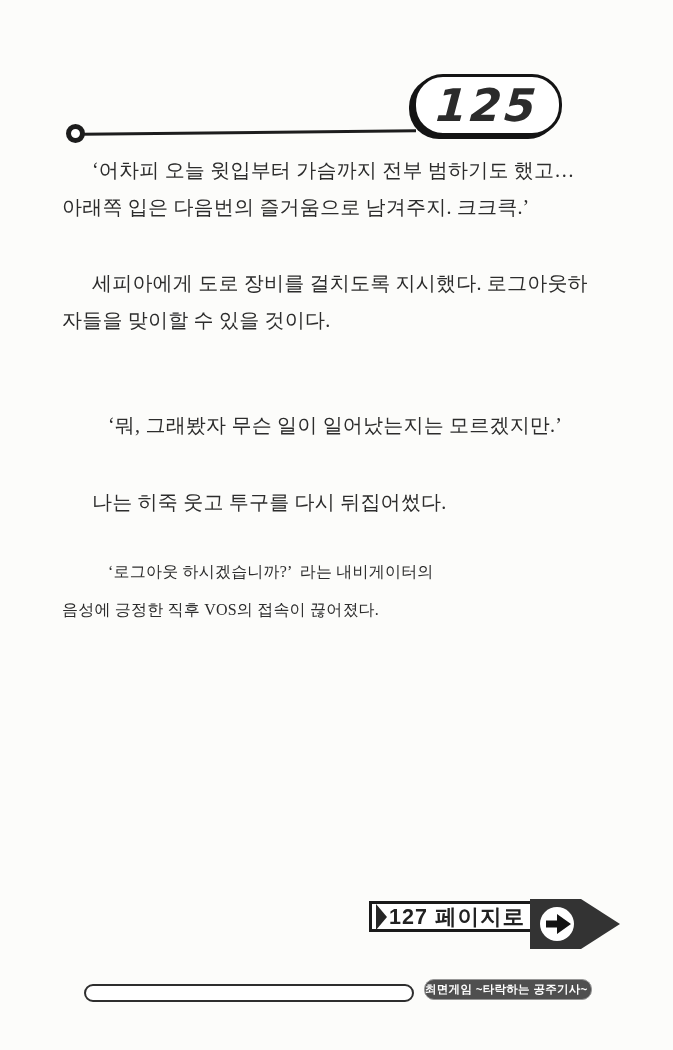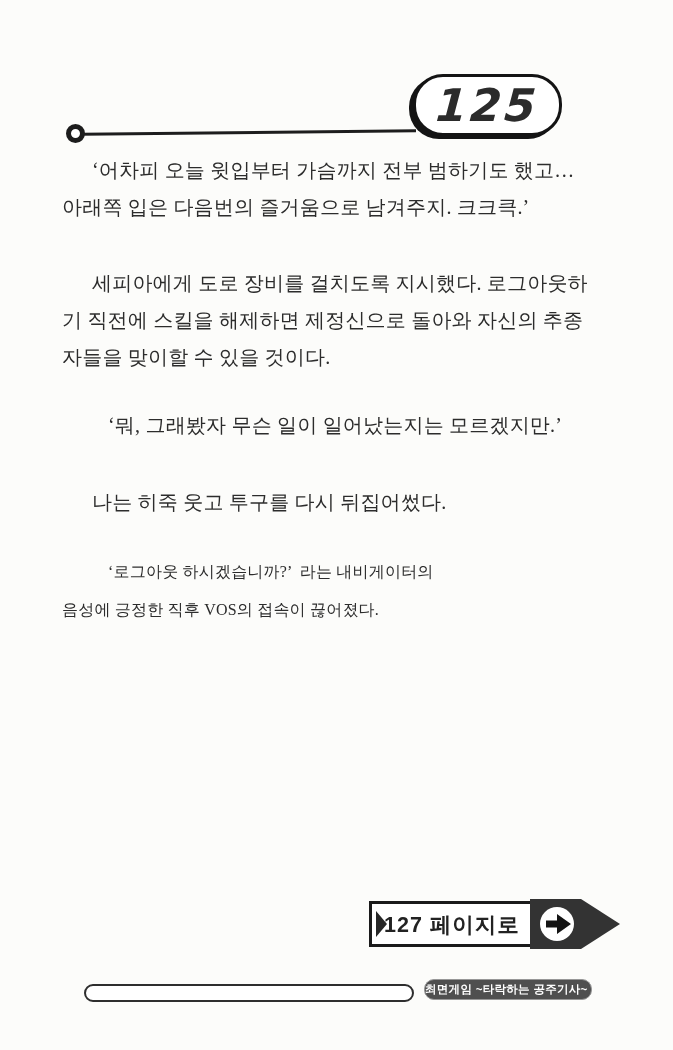--- a/index.html
+++ b/index.html
@@ -75,24 +75,24 @@
     position: absolute;
     left: 369px; top: 898px;
     width: 252px; height: 52px;
     cursor: pointer;
     background: transparent;
     border: none;
   }
   .nav-box {
     position: absolute;
     left: 0; top: 3px;
-    width: 164px; height: 46px;
+    width: 164px; height: 31px;
     background: #fff;
     border: 3.5px solid #1a1a1a;
-    display: flex; align-items: center; 
+    display: flex; align-items: center; justify-content: center;
     padding-left: 12px;
   }
   .nav-notch {
     position: absolute;
     left: 4px; top: 50%;
     transform: translateY(-50%);
     width: 0; height: 0;
     border-top: 13px solid transparent;
     border-bottom: 13px solid transparent;
     border-left: 11px solid #262626;
@@ -149,21 +149,20 @@
     <span class="page-number">125</span>
   </div>
 
   <div class="para p1">
     <div class="line ind-sm">‘어차피 오늘 윗입부터 가슴까지 전부 범하기도 했고…</div>
     <div class="line">아래쪽 입은 다음번의 즐거움으로 남겨주지. 크크큭.’</div>
   </div>
 
   <div class="para p2">
     <div class="line ind-sm">세피아에게 도로 장비를 걸치도록 지시했다. 로그아웃하</div>
-    <div class="line">기 직전에 스킬을 해제하면 제정신으로 돌아와 자신의 추종</div>
     <div class="line">자들을 맞이할 수 있을 것이다.</div>
   </div>
 
   <div class="para p3">
     <div class="line ind-lg">‘뭐, 그래봤자 무슨 일이 일어났는지는 모르겠지만.’</div>
   </div>
 
   <div class="para p4">
     <div class="line ind-sm">나는 히죽 웃고 투구를 다시 뒤집어썼다.</div>
   </div>

